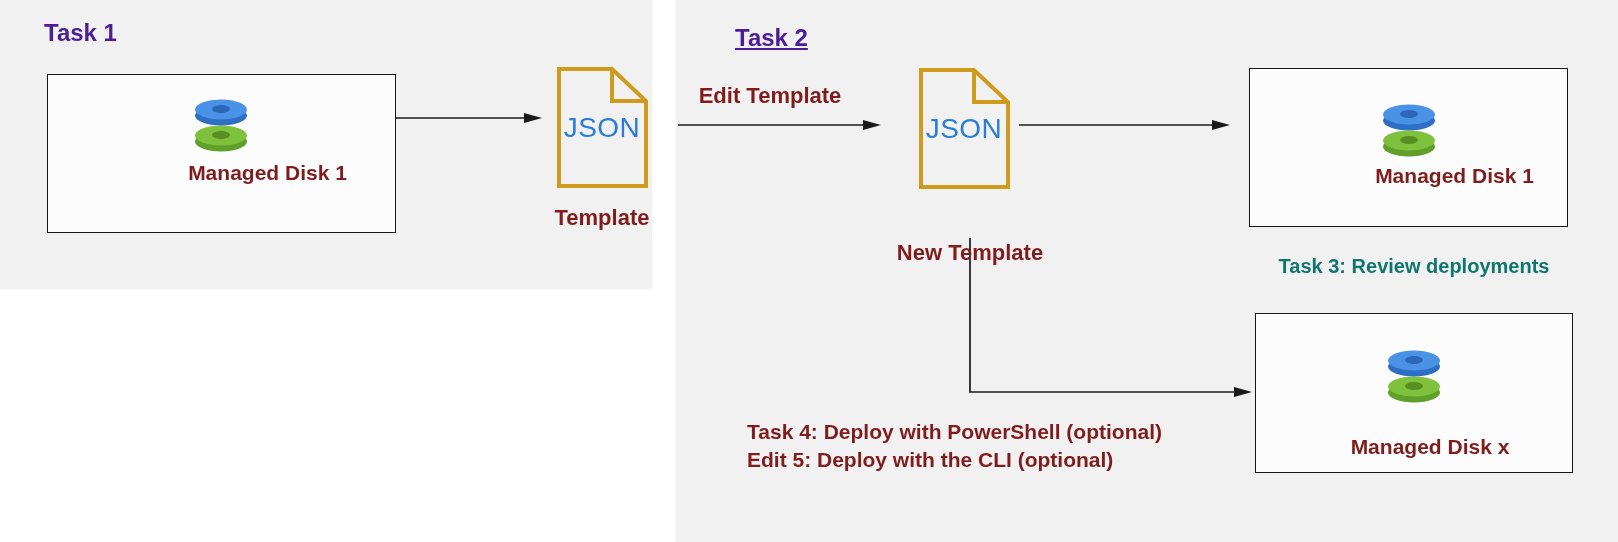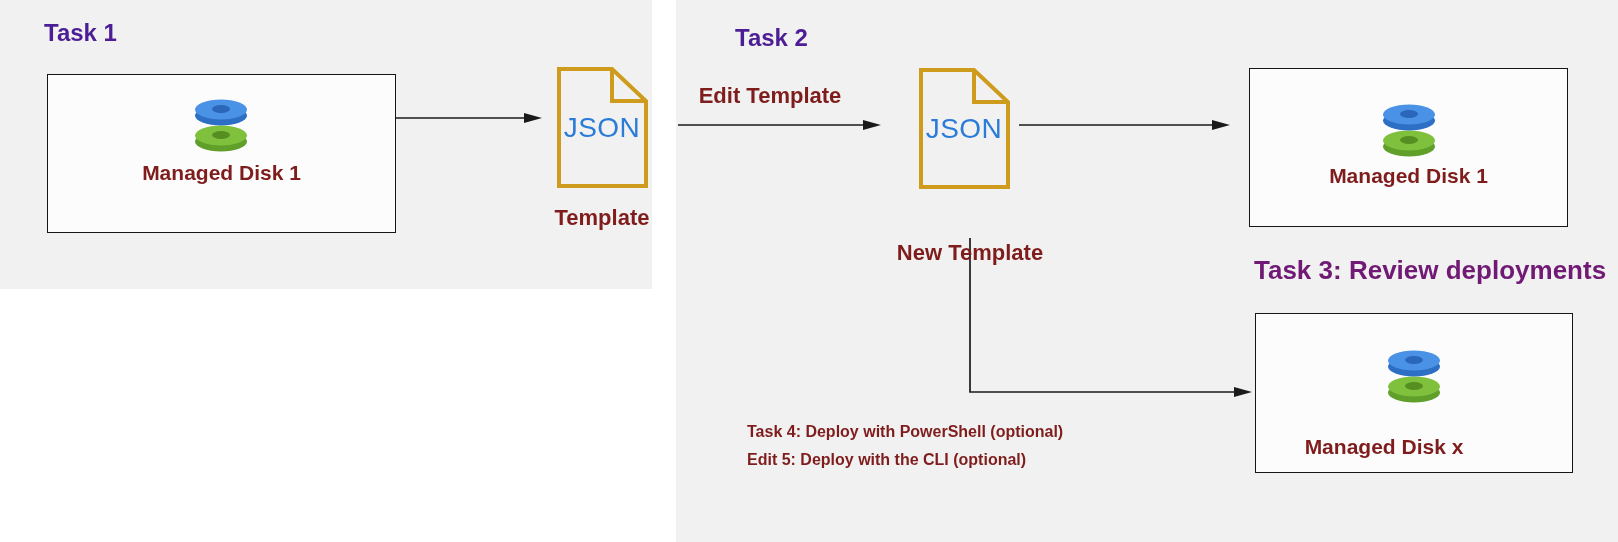--- a/index.html
+++ b/index.html
@@ -6,25 +6,25 @@
   .canvas {
     position:relative; width:1618px; height:542px; background:#ffffff;
     font-family:"Liberation Sans","DejaVu Sans",sans-serif; overflow:hidden;
   }
   .panel { position:absolute; background:#f1f1f1; }
   .panel-task1 { left:0; top:0; width:652px; height:289px; }
   .panel-task2 { left:676px; top:0; width:942px; height:542px; }
   .heading { position:absolute; font-size:24px; font-weight:700; color:#4c1d95; white-space:nowrap; }
   .box { position:absolute; background:#fcfcfc; border:1.5px solid #161616; box-sizing:border-box; }
   .box-label, .caption, .arrow-label, .task-note { color:#7f1d1d; font-weight:700; white-space:nowrap; }
-  .box-label { position:absolute; text-align:center; font-size:21px; }
+  .box-label { position:absolute; text-align:center; font-size:21px;margin-left:46px; }
   .caption { position:absolute; text-align:center; font-size:22px; }
   .arrow-label { position:absolute; text-align:center; font-size:22px; }
-  .task-note { position:absolute; font-size:16px; line-height:27.5px; }
-  .note-heading { position:absolute; font-size:26px; font-weight:700; color:#701a75; text-align:center; white-space:nowrap; }
+  .task-note { position:absolute; font-size:21px; line-height:27.5px; }
+  .note-heading { position:absolute; font-size:20px; font-weight:700; color:#0f766e; text-align:center; white-space:nowrap; }
   .icon-abs { position:absolute; }
   svg.overlay { position:absolute; left:0; top:0; width:1618px; height:542px; pointer-events:none; }
   .json-text { font-family:"Liberation Sans","DejaVu Sans",sans-serif; font-size:28px; letter-spacing:0.5px; fill:#2b7cd8; }
 </style>
 </head>
 <body>
 
 <div class="canvas">
 
   <div class="panel panel-task1"></div>
@@ -60,21 +60,21 @@
 
   <svg class="icon-abs" style="left:557px; top:67px;" width="91" height="121" viewBox="0 0 91 121">
     <g stroke="#ce9b1c" stroke-width="4" fill="none" stroke-linejoin="miter">
       <path d="M2,2 H55 L89,34 V119 H2 Z"></path>
       <path d="M55,2 V34 H89"></path>
     </g>
     <text class="json-text" x="45" y="70" text-anchor="middle">JSON</text>
   </svg>
   <div class="caption" style="left:492px; top:205px; width:220px;">Template</div>
 
-  <div class="heading" style="left:735px; top:24px;">Task 2</div>
+  <div class="heading" style="left:735px; top:24px;text-decoration:underline;">Task 2</div>
 
   <div class="arrow-label" style="left:660px; top:83px; width:220px;">Edit Template</div>
 
   <svg class="icon-abs" style="left:919px; top:68px;" width="91" height="121" viewBox="0 0 91 121">
     <g stroke="#ce9b1c" stroke-width="4" fill="none" stroke-linejoin="miter">
       <path d="M2,2 H55 L89,34 V119 H2 Z"></path>
       <path d="M55,2 V34 H89"></path>
     </g>
     <text class="json-text" x="45" y="70" text-anchor="middle">JSON</text>
   </svg>

